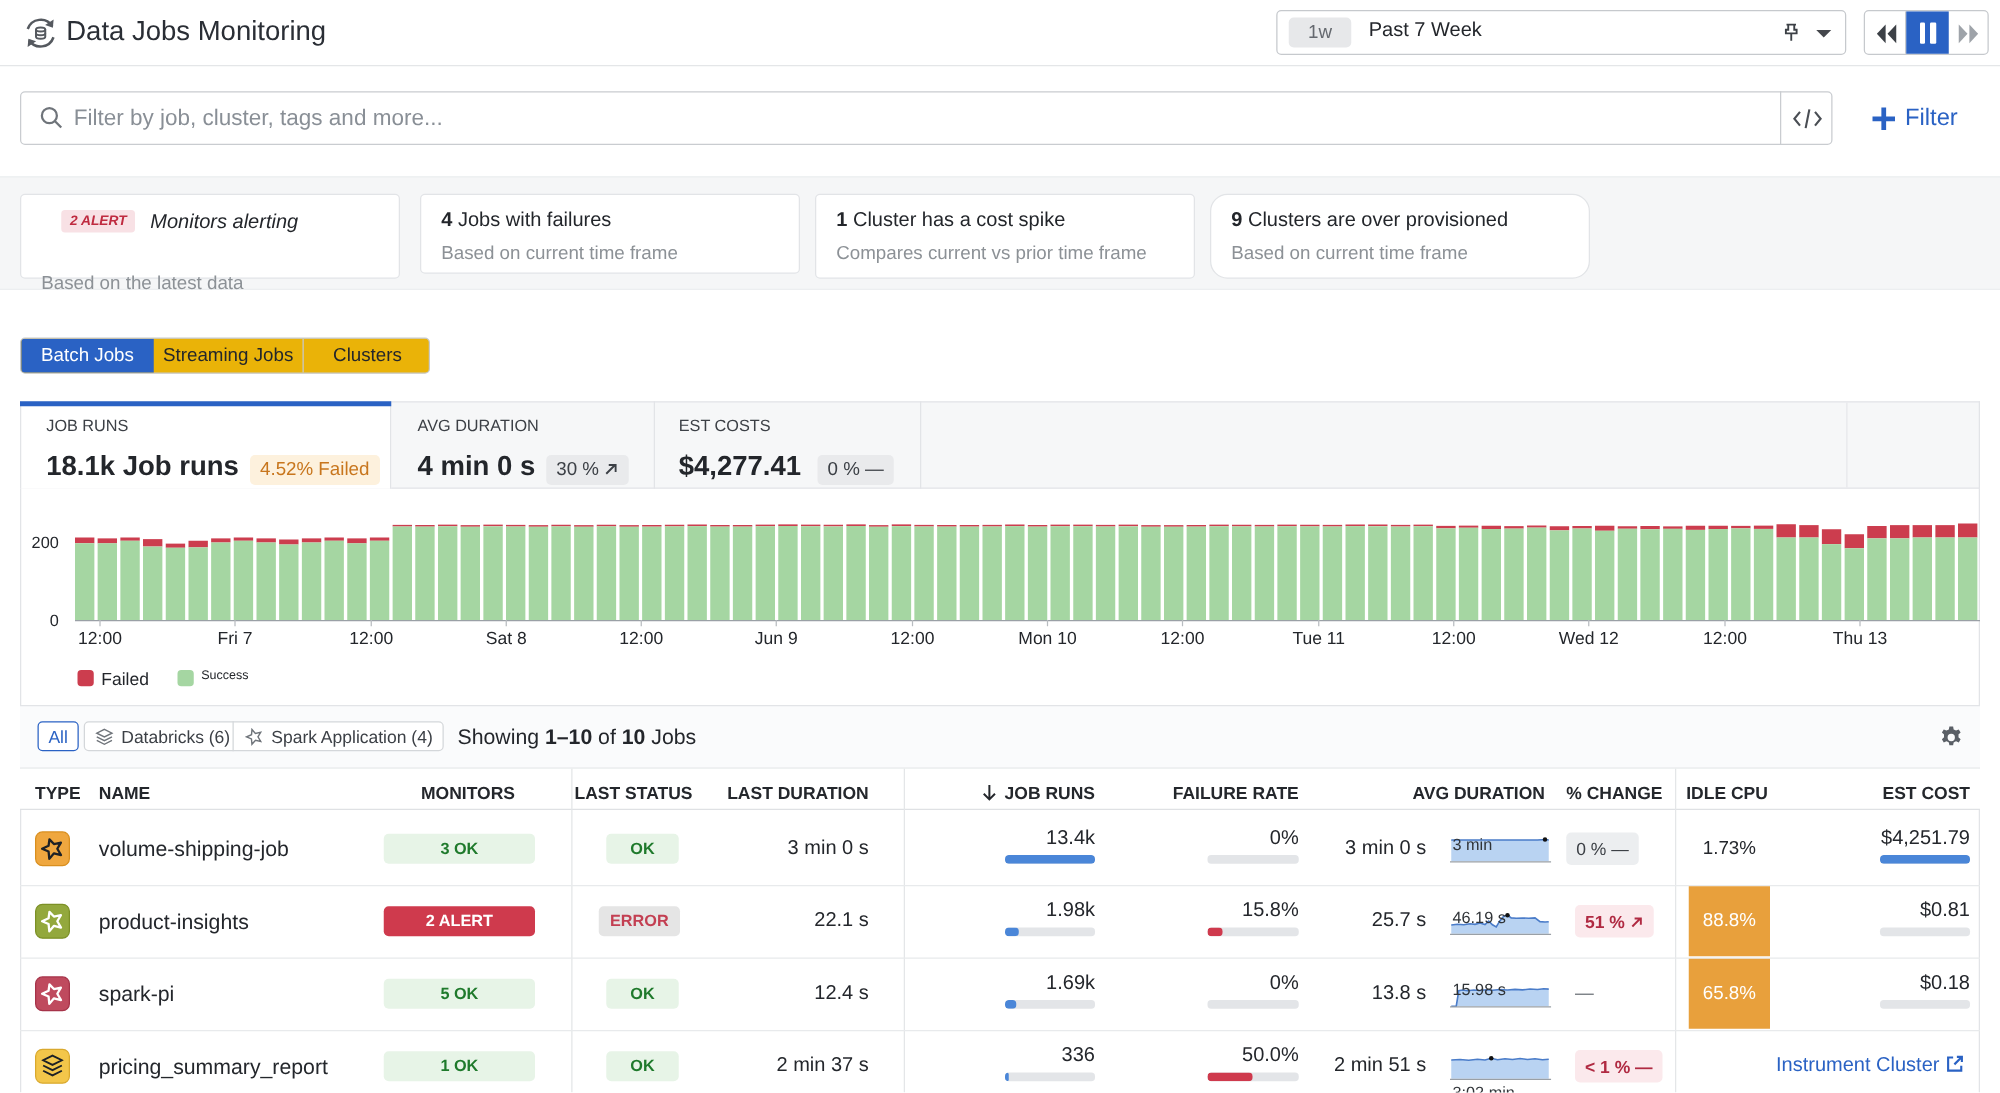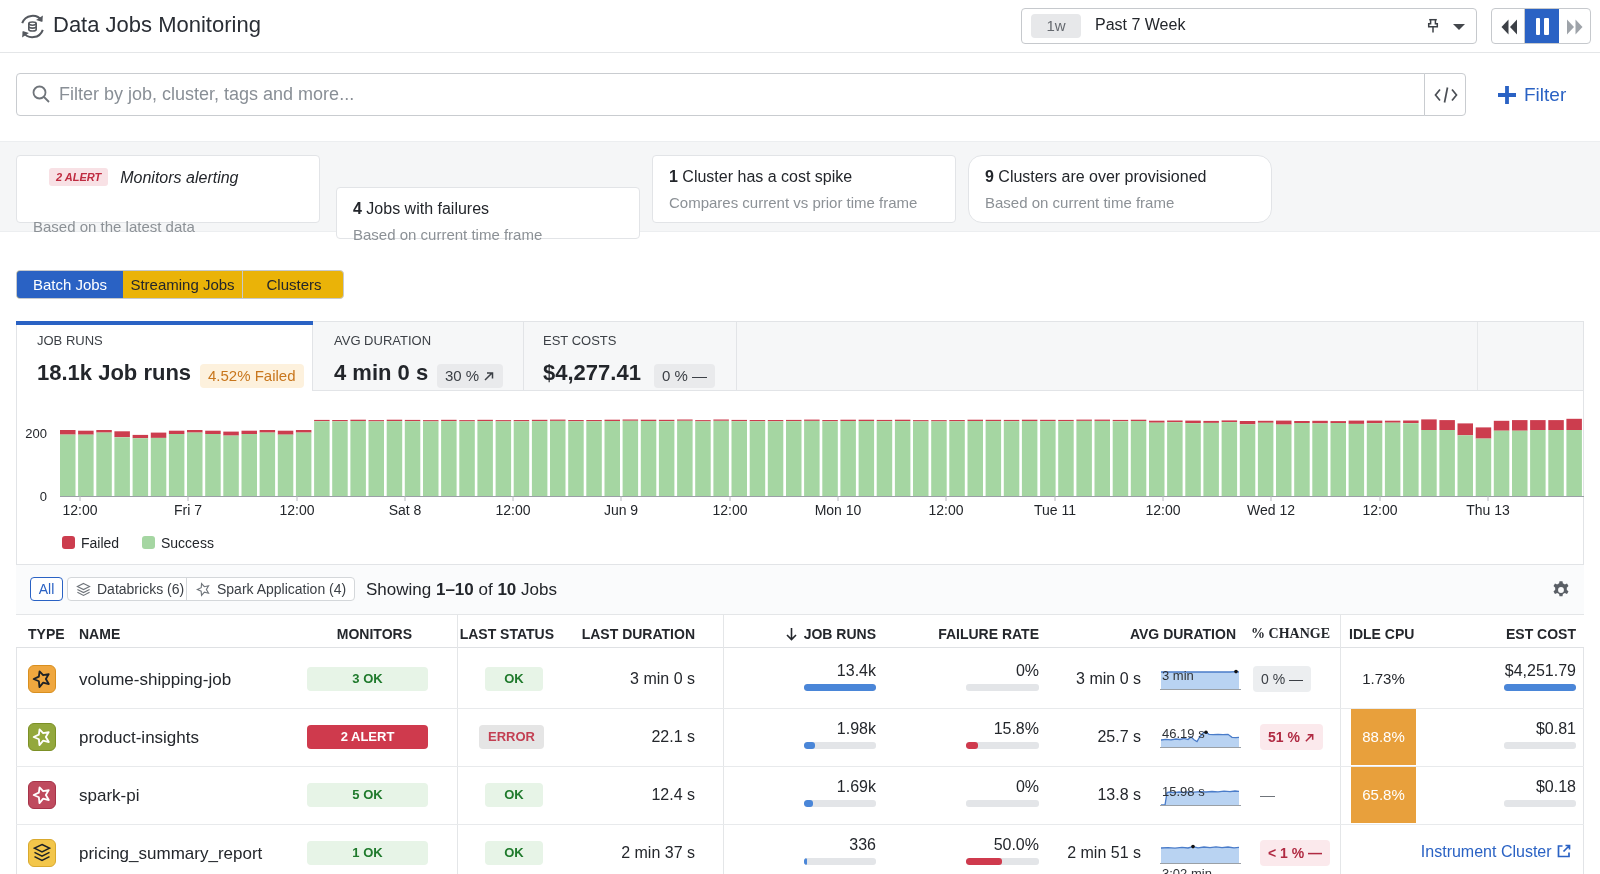--- a/index.html
+++ b/index.html
@@ -77,21 +77,21 @@
 <svg class="abs" style="left:1496px;top:84px" width="22" height="22" viewBox="0 0 22 22">
   <path d="M11 2 V20 M2 11 H20" stroke="#2a62c4" stroke-width="3.8"></path>
 </svg>
 <div class="abs" style="left:1524px;top:84px;font-size:19px;color:#2a62c4;">Filter</div>
 
 <div class="abs" style="left:0;top:141px;width:1600px;height:91px;background:#f5f6f7;border-top:1px solid #eceef0;border-bottom:1px solid #eceef0;"></div>
 <div class="abs" style="left:16px;top:155px;width:304px;height:68px;background:#fff;border:1px solid #e2e4e7;border-radius:4px;">
     <div class="abs" style="left:32px;top:12px;font-style:italic;"><span style="display:inline-block;background:#f8e1e5;color:#bf2b40;font-size:11px;font-weight:bold;border-radius:3px;padding:3px 7px;vertical-align:2px;margin-right:12px;">2 ALERT</span><span style="font-size:16px;color:#23262b;">Monitors alerting</span></div>
     <div class="abs" style="left:16px;top:38px;font-size:15px;color:#8c9196;white-space:nowrap;margin-top:24px;">Based on the latest data</div>
   </div>
-<div class="abs" style="left:336px;top:155px;width:304px;height:52px;background:#fff;border:1px solid #e2e4e7;border-radius:4px;margin-top:32px;">
+<div class="abs" style="left:336px;top:155px;width:304px;height:64px;background:#fff;border:1px solid #e2e4e7;border-radius:4px;">
     <div class="abs" style="left:16px;top:12px;"><span style="font-size:16px;color:#23262b;"><b>4</b> Jobs with failures</span></div>
     <div class="abs" style="left:16px;top:38px;font-size:15px;color:#8c9196;white-space:nowrap;">Based on current time frame</div>
   </div>
 <div class="abs" style="left:652px;top:155px;width:304px;height:68px;background:#fff;border:1px solid #e2e4e7;border-radius:4px;">
     <div class="abs" style="left:16px;top:12px;"><span style="font-size:16px;color:#23262b;"><b>1</b> Cluster has a cost spike</span></div>
     <div class="abs" style="left:16px;top:38px;font-size:15px;color:#8c9196;white-space:nowrap;">Compares current vs prior time frame</div>
   </div>
 <div class="abs" style="left:968px;top:155px;width:304px;height:68px;background:#fff;border:1px solid #e2e4e7;border-radius:14px;">
     <div class="abs" style="left:16px;top:12px;"><span style="font-size:16px;color:#23262b;"><b>9</b> Clusters are over provisioned</span></div>
     <div class="abs" style="left:16px;top:38px;font-size:15px;color:#8c9196;white-space:nowrap;">Based on current time frame</div>
@@ -321,21 +321,21 @@
     <text x="1254" y="110" font-size="14" fill="#23262b" text-anchor="middle">Wed 12</text>
     <line x1="1363" y1="91" x2="1363" y2="96" stroke="#b8bcc0" stroke-width="1"></line>
     <text x="1363" y="110" font-size="14" fill="#23262b" text-anchor="middle">12:00</text>
     <line x1="1471" y1="91" x2="1471" y2="96" stroke="#b8bcc0" stroke-width="1"></line>
     <text x="1471" y="110" font-size="14" fill="#23262b" text-anchor="middle">Thu 13</text>
 </svg>
 
 <div class="abs" style="left:62px;top:536px;width:13px;height:13px;border-radius:3px;background:#cc3d4e;"></div>
 <div class="abs" style="left:81px;top:535px;font-size:14px;color:#23262b;">Failed</div>
 <div class="abs" style="left:142px;top:536px;width:13px;height:13px;border-radius:3px;background:#a5d6a2;"></div>
-<div class="abs" style="left:161px;top:535px;font-size:14px;color:#23262b;">Success</div>
+<div class="abs" style="left:161px;top:535px;font-size:10px;color:#23262b;">Success</div>
 
 <div class="abs" style="left:16px;top:564px;width:1568px;height:310px;border:1px solid #e2e4e7;border-bottom:none;background:#fff;"></div>
 <div class="abs" style="left:16px;top:564px;width:1568px;height:51px;background:#fafbfc;border-bottom:1px solid #e4e6e8;border-top:1px solid #e2e4e7;"></div>
 
 <div class="abs" style="left:30px;top:577px;width:33px;height:24px;border:1px solid #2a62c4;border-radius:4px;background:#fff;color:#2a62c4;font-size:14px;text-align:center;line-height:22px;">All</div>
 
 <div class="abs" style="left:67px;top:577px;width:288px;height:24px;border:1px solid #d4d7da;border-radius:4px;background:#fff;"></div>
 <div class="abs" style="left:186px;top:577px;width:1px;height:24px;background:#d4d7da;"></div>
 <svg class="abs" style="left:76px;top:582px" width="15" height="15" viewBox="0 0 16 16">
   <g fill="none" stroke="#6f747a" stroke-width="1.2">
@@ -360,21 +360,21 @@
 <div class="abs" style="left:79px;top:626px;font-size:14px;font-weight:bold;color:#24272c;">NAME</div>
 <div class="abs" style="left:152px;top:626px;width:260px;text-align:right;font-size:14px;font-weight:bold;color:#24272c;">MONITORS</div>
 <div class="abs" style="left:294px;top:626px;width:260px;text-align:right;font-size:14px;font-weight:bold;color:#24272c;">LAST STATUS</div>
 <div class="abs" style="left:435px;top:626px;width:260px;text-align:right;font-size:14px;font-weight:bold;color:#24272c;">LAST DURATION</div>
 
 <div class="abs" style="left:616px;top:626px;width:260px;text-align:right;font-size:14px;font-weight:bold;color:#24272c;"><svg width="13" height="14" viewBox="0 0 13 14" style="vertical-align:-2px;margin-right:6px">
       <path d="M6.5 1 V12 M2 8 L6.5 12.5 L11 8" stroke="#24272c" stroke-width="1.6" fill="none"></path>
     </svg>JOB RUNS</div>
 <div class="abs" style="left:779px;top:626px;width:260px;text-align:right;font-size:14px;font-weight:bold;color:#24272c;">FAILURE RATE</div>
 <div class="abs" style="left:976px;top:626px;width:260px;text-align:right;font-size:14px;font-weight:bold;color:#24272c;">AVG DURATION</div>
-<div class="abs" style="left:1070px;top:626px;width:260px;text-align:right;font-size:14px;font-weight:bold;color:#24272c;font-family:Liberation Serif, serif;">% CHANGE</div>
+<div class="abs" style="left:1070px;top:626px;width:260px;text-align:right;font-size:14px;font-weight:bold;color:#24272c;">% CHANGE</div>
 <div class="abs" style="left:1349px;top:626px;font-size:14px;font-weight:bold;color:#24272c;">IDLE CPU</div>
 <div class="abs" style="left:1316px;top:626px;width:260px;text-align:right;font-size:14px;font-weight:bold;color:#24272c;">EST COST</div>
 <div class="abs" style="left:457px;top:615px;width:1px;height:259px;background:#e4e6e8;"></div>
 <div class="abs" style="left:723px;top:615px;width:1px;height:259px;background:#e4e6e8;"></div>
 <div class="abs" style="left:1340px;top:615px;width:1px;height:259px;background:#e4e6e8;"></div>
 <div class="abs" style="left:28px;top:665px;width:28px;height:28px;border-radius:6px;background:#efa73f;border:1px solid #d98f1f;"></div>
 <svg class="abs" style="left:32px;top:669px" width="20" height="20" viewBox="0 0 24 24">
 <path transform="rotate(-18 12 12)" d="M12 2.5 L14.7 8.1 L21.5 8.9 L16.4 13.4 L17.9 20.3 L12 16.6 L6.1 20.3 L7.6 13.4 L2.5 8.9 L9.3 8.1 Z" fill="none" stroke="#1d2126" stroke-width="2.2" stroke-linejoin="round"></path>
 </svg>
 <div class="abs" style="left:79px;top:670px;font-size:17px;color:#24272c;">volume-shipping-job</div>

